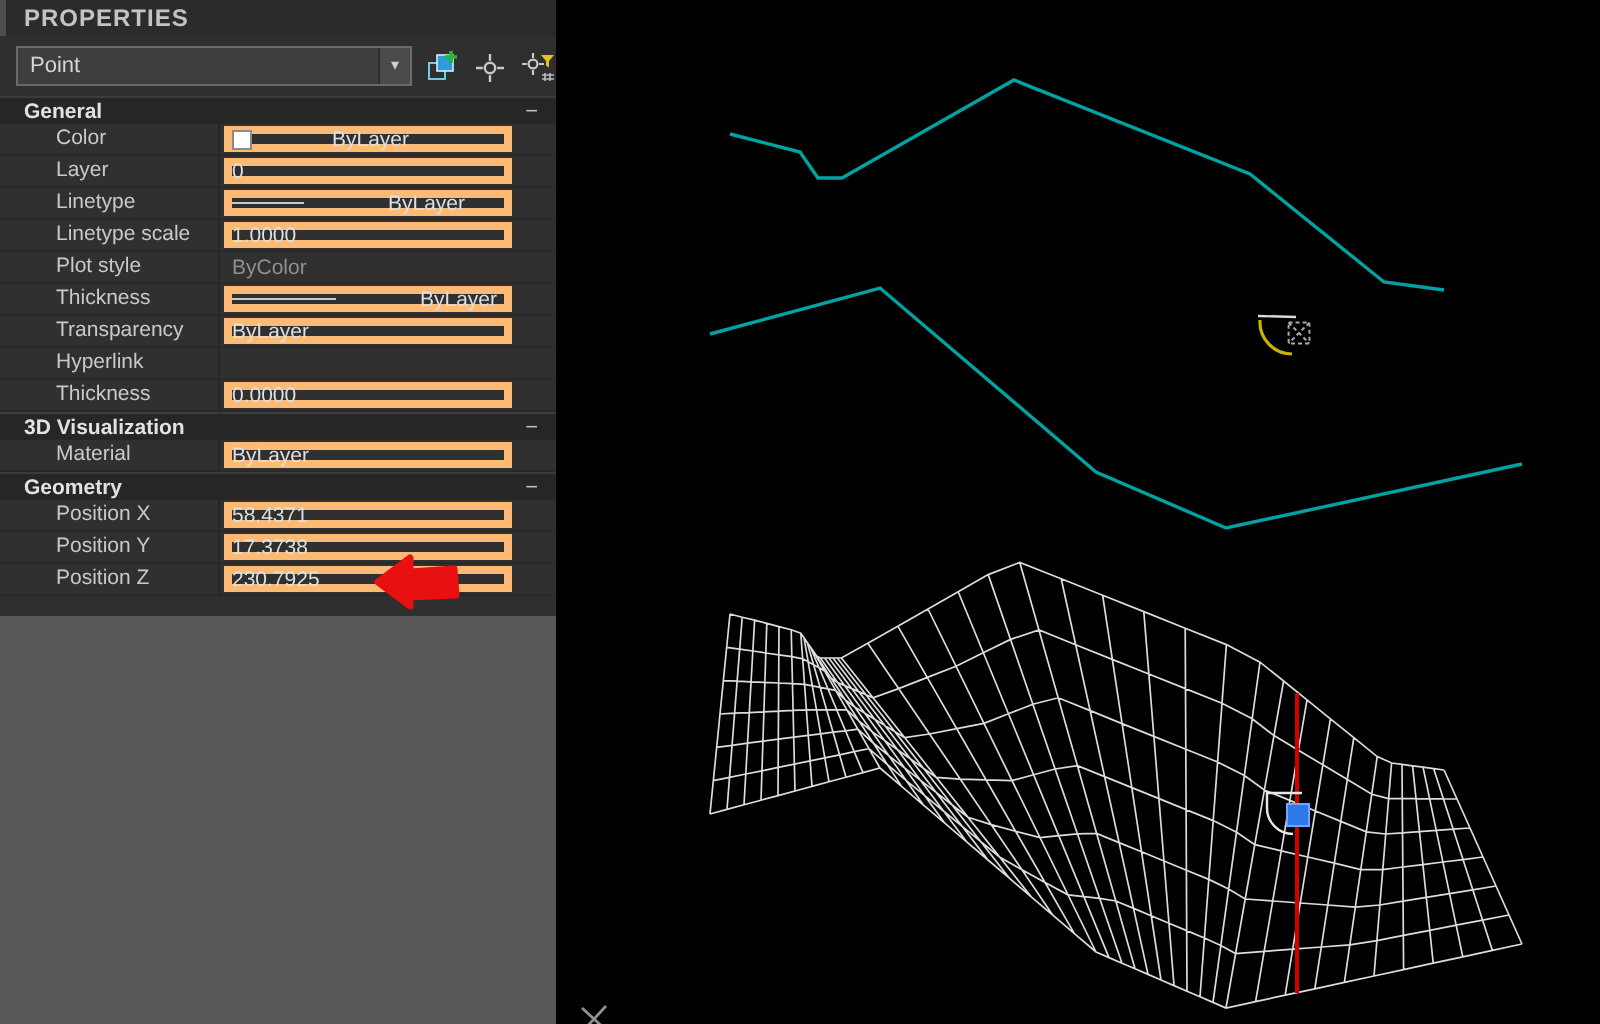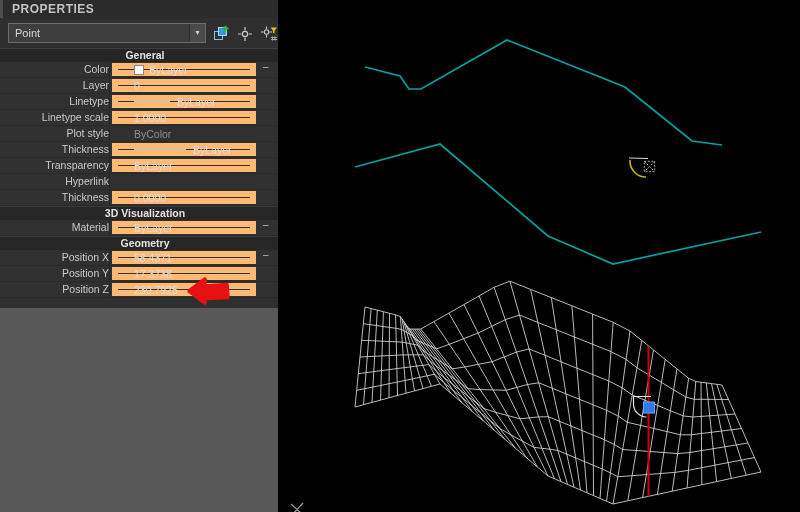--- a/index.html
+++ b/index.html
@@ -15,31 +15,31 @@
   .combo{width:199px;height:20px;background:#3E3E3E;border:1px solid #6B6B6B;
          display:flex;box-sizing:border-box;cursor:default;gap:26px;}
   .combo-text{flex:1;font-size:11px;color:#D6D6D6;line-height:18px;padding-left:6px;
               overflow:hidden;white-space:nowrap;}
   .combo-arrow{width:15px;background:#4A4A4A;border-left:1px solid #2C2C2C;color:#CFCFCF;
                font-size:8px;line-height:18px;text-align:center;}
   .tbtn{width:18px;height:18px;margin-left:6px;background:none;border:none;padding:0;cursor:pointer;}
   .tbtn svg{display:block;}
 
   .section-header{height:14px;background:#262626;border-top:1px solid #3C3C3C;
-                  display:flex;align-items:center;box-sizing:border-box;cursor:default;flex-direction:column;}
+                  display:flex;align-items:center;box-sizing:border-box;cursor:default;}
   .sec-title{font-size:10.5px;font-weight:bold;color:#E2E2E2;padding-left:12px;}
   .collapse{margin-left:auto;margin-right:9px;color:#BFBFBF;font-size:11px;line-height:12px;}
 
   .prow{height:16px;display:flex;align-items:stretch;box-sizing:border-box;
-        border-bottom:1px solid #292929;font-size:10.5px;background:#303030;text-align:right;}
+        border-bottom:1px solid #292929;font-size:10.5px;background:#303030;}
   .plabel{width:110px;box-sizing:border-box;padding-left:28px;color:#C9C9C9;
           border-right:1px solid #262626;line-height:15px;overflow:hidden;white-space:nowrap;}
   .pvwrap{flex:1;box-sizing:border-box;padding:1px 22px 1px 2px;}
-  .pvalue{height:13px;box-sizing:border-box;border:6px solid #fdba74;display:flex;
-          align-items:center;padding-left:16px;color:#DFDFDF;line-height:12px;white-space:nowrap;}
+  .pvalue{height:13px;box-sizing:border-box;border:4px solid #fdba74;display:flex;
+          align-items:center;padding-left:0;color:#DFDFDF;line-height:12px;white-space:nowrap;gap:35px;}
   .pvalue.noborder{border-color:transparent;}
   .pvalue.muted{color:#8F8F8F;}
   .swatch{width:8px;height:8px;background:#FFFFFF;border:1px solid #8A8A8A;margin-right:5px;flex:0 0 auto;}
   .lglyph{height:0;border-top:1px solid #C9C9C9;margin-right:7px;flex:0 0 auto;}
   .lglyph.short{width:36px;}
   .lglyph.long{width:52px;}
 
   .arrow-overlay{position:absolute;left:0;top:0;pointer-events:none;z-index:6;}
 
   

